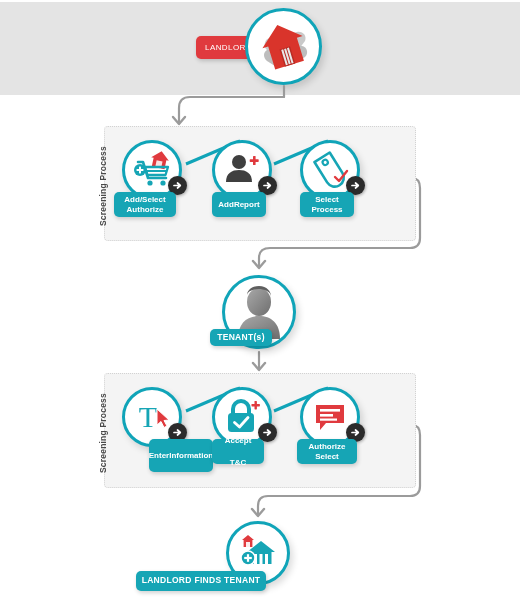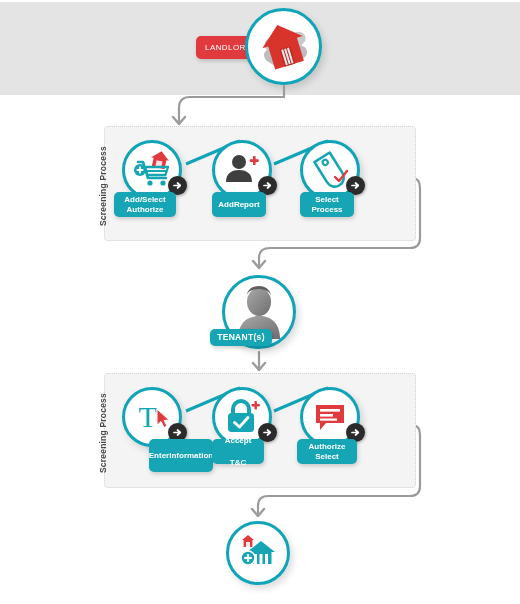--- a/index.html
+++ b/index.html
@@ -330,14 +330,17 @@
         <rect x="19" y="24" width="3" height="10" fill="#fff"></rect>
         <rect x="24.5" y="24" width="3" height="10" fill="#fff"></rect>
         <rect x="30" y="24" width="3" height="10" fill="#fff"></rect>
 
         <circle cx="13" cy="28" r="7" fill="#16a5b5" stroke="#fff" stroke-width="1.6"></circle>
         <rect x="11.9" y="24.2" width="2.2" height="7.6" fill="#fff"></rect>
         <rect x="9.2" y="26.9" width="7.6" height="2.2" fill="#fff"></rect>
       </svg>
     </div>
   </div>
+  <div class="pill wide" style="left:136px;top:571px;width:130px;height:20px;">
+    <span>LANDLORD FINDS TENANT</span>
+  </div>
 
 </div>
 
 </body></html>

